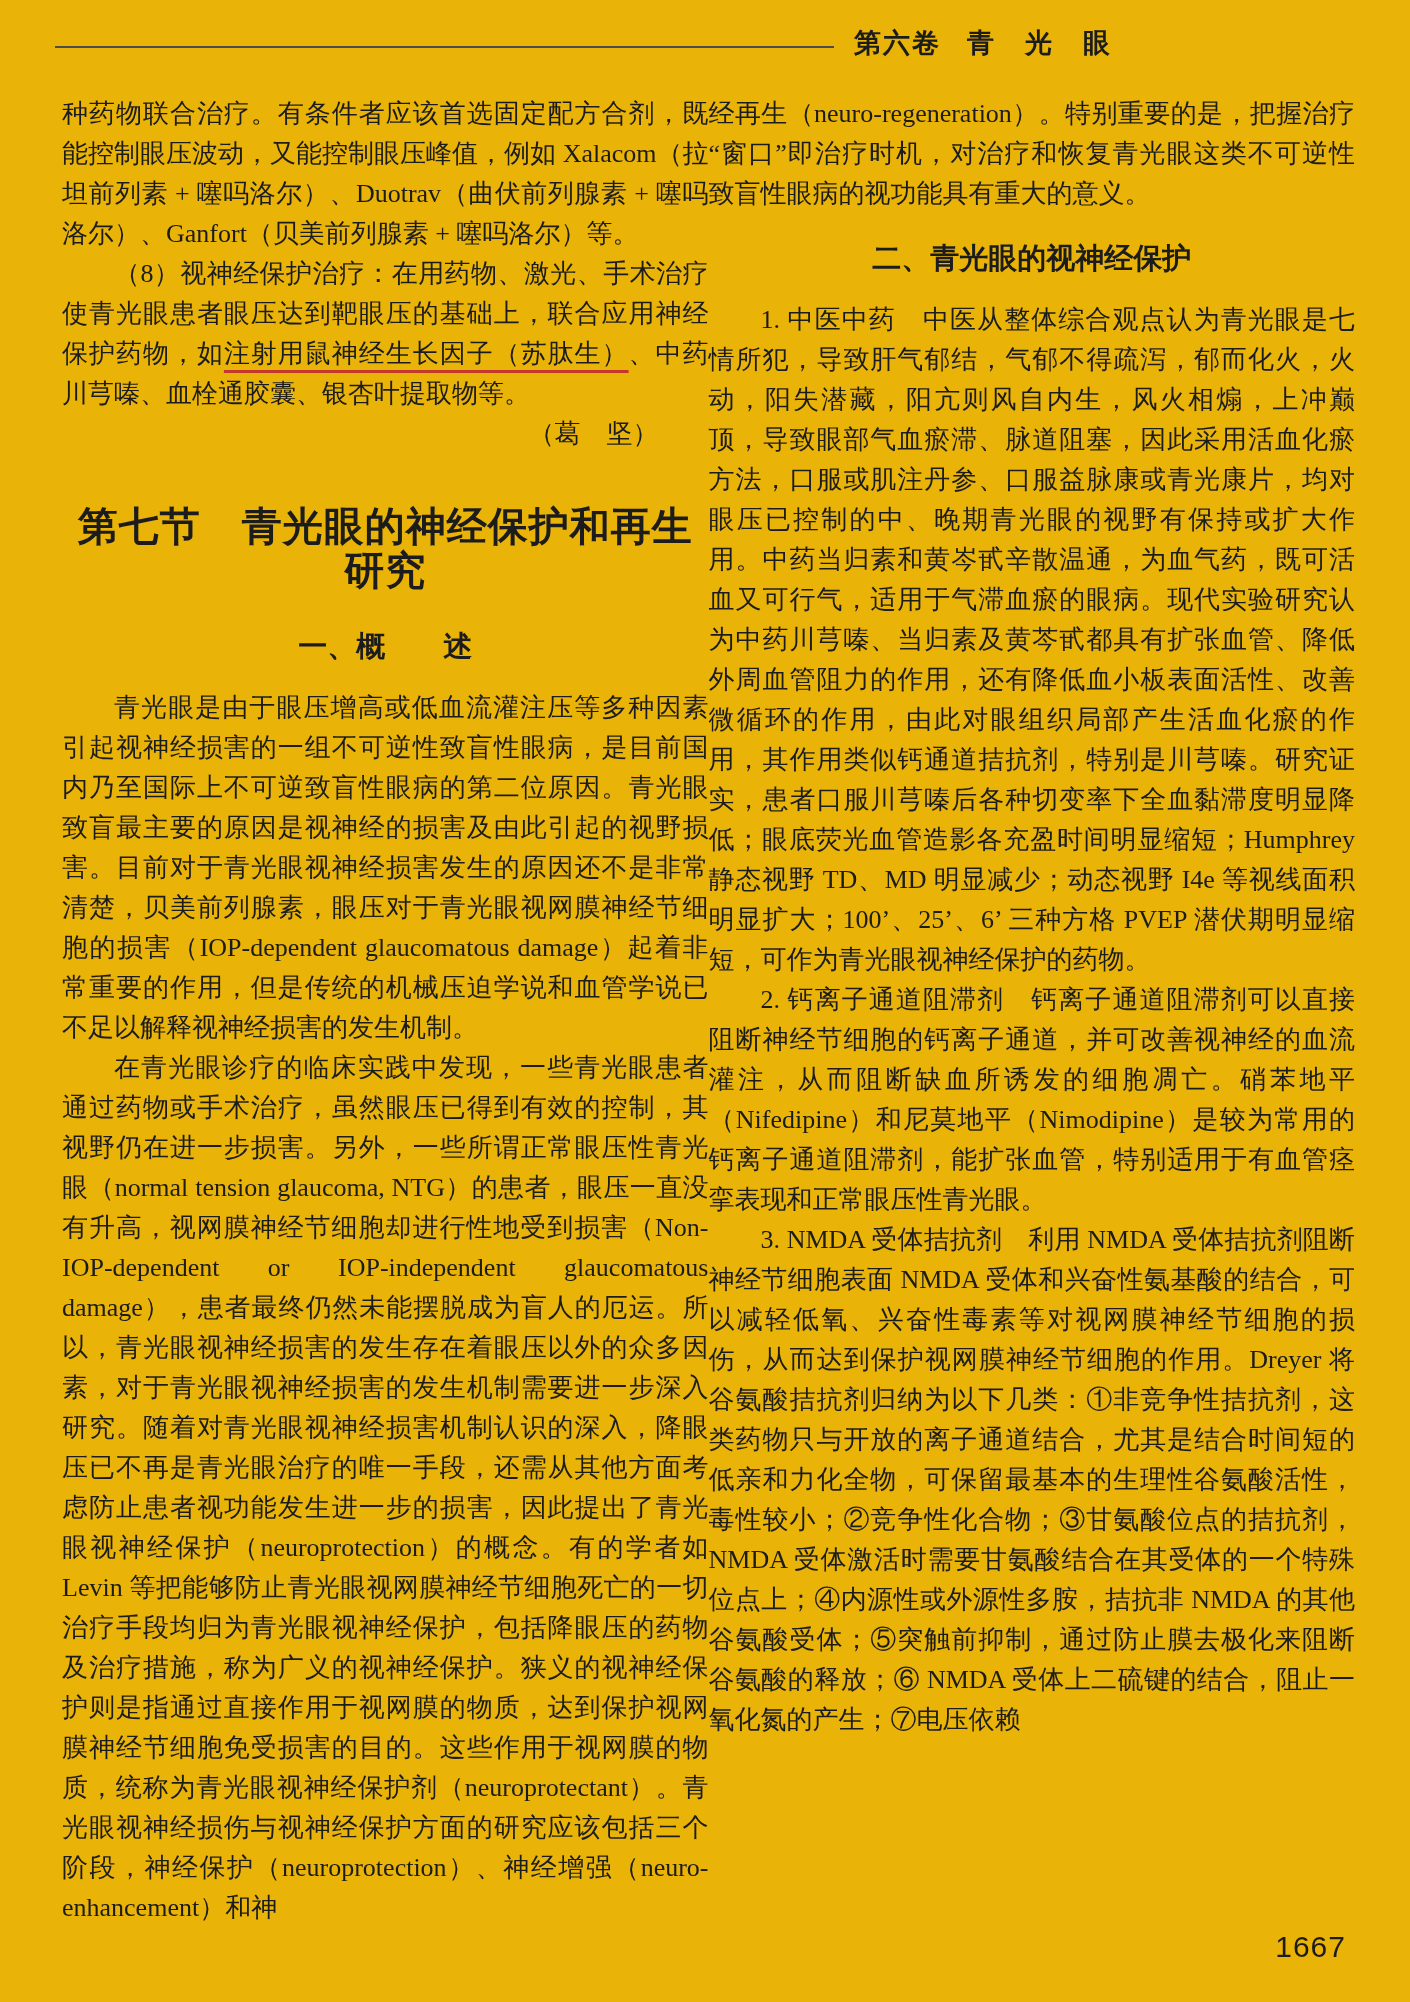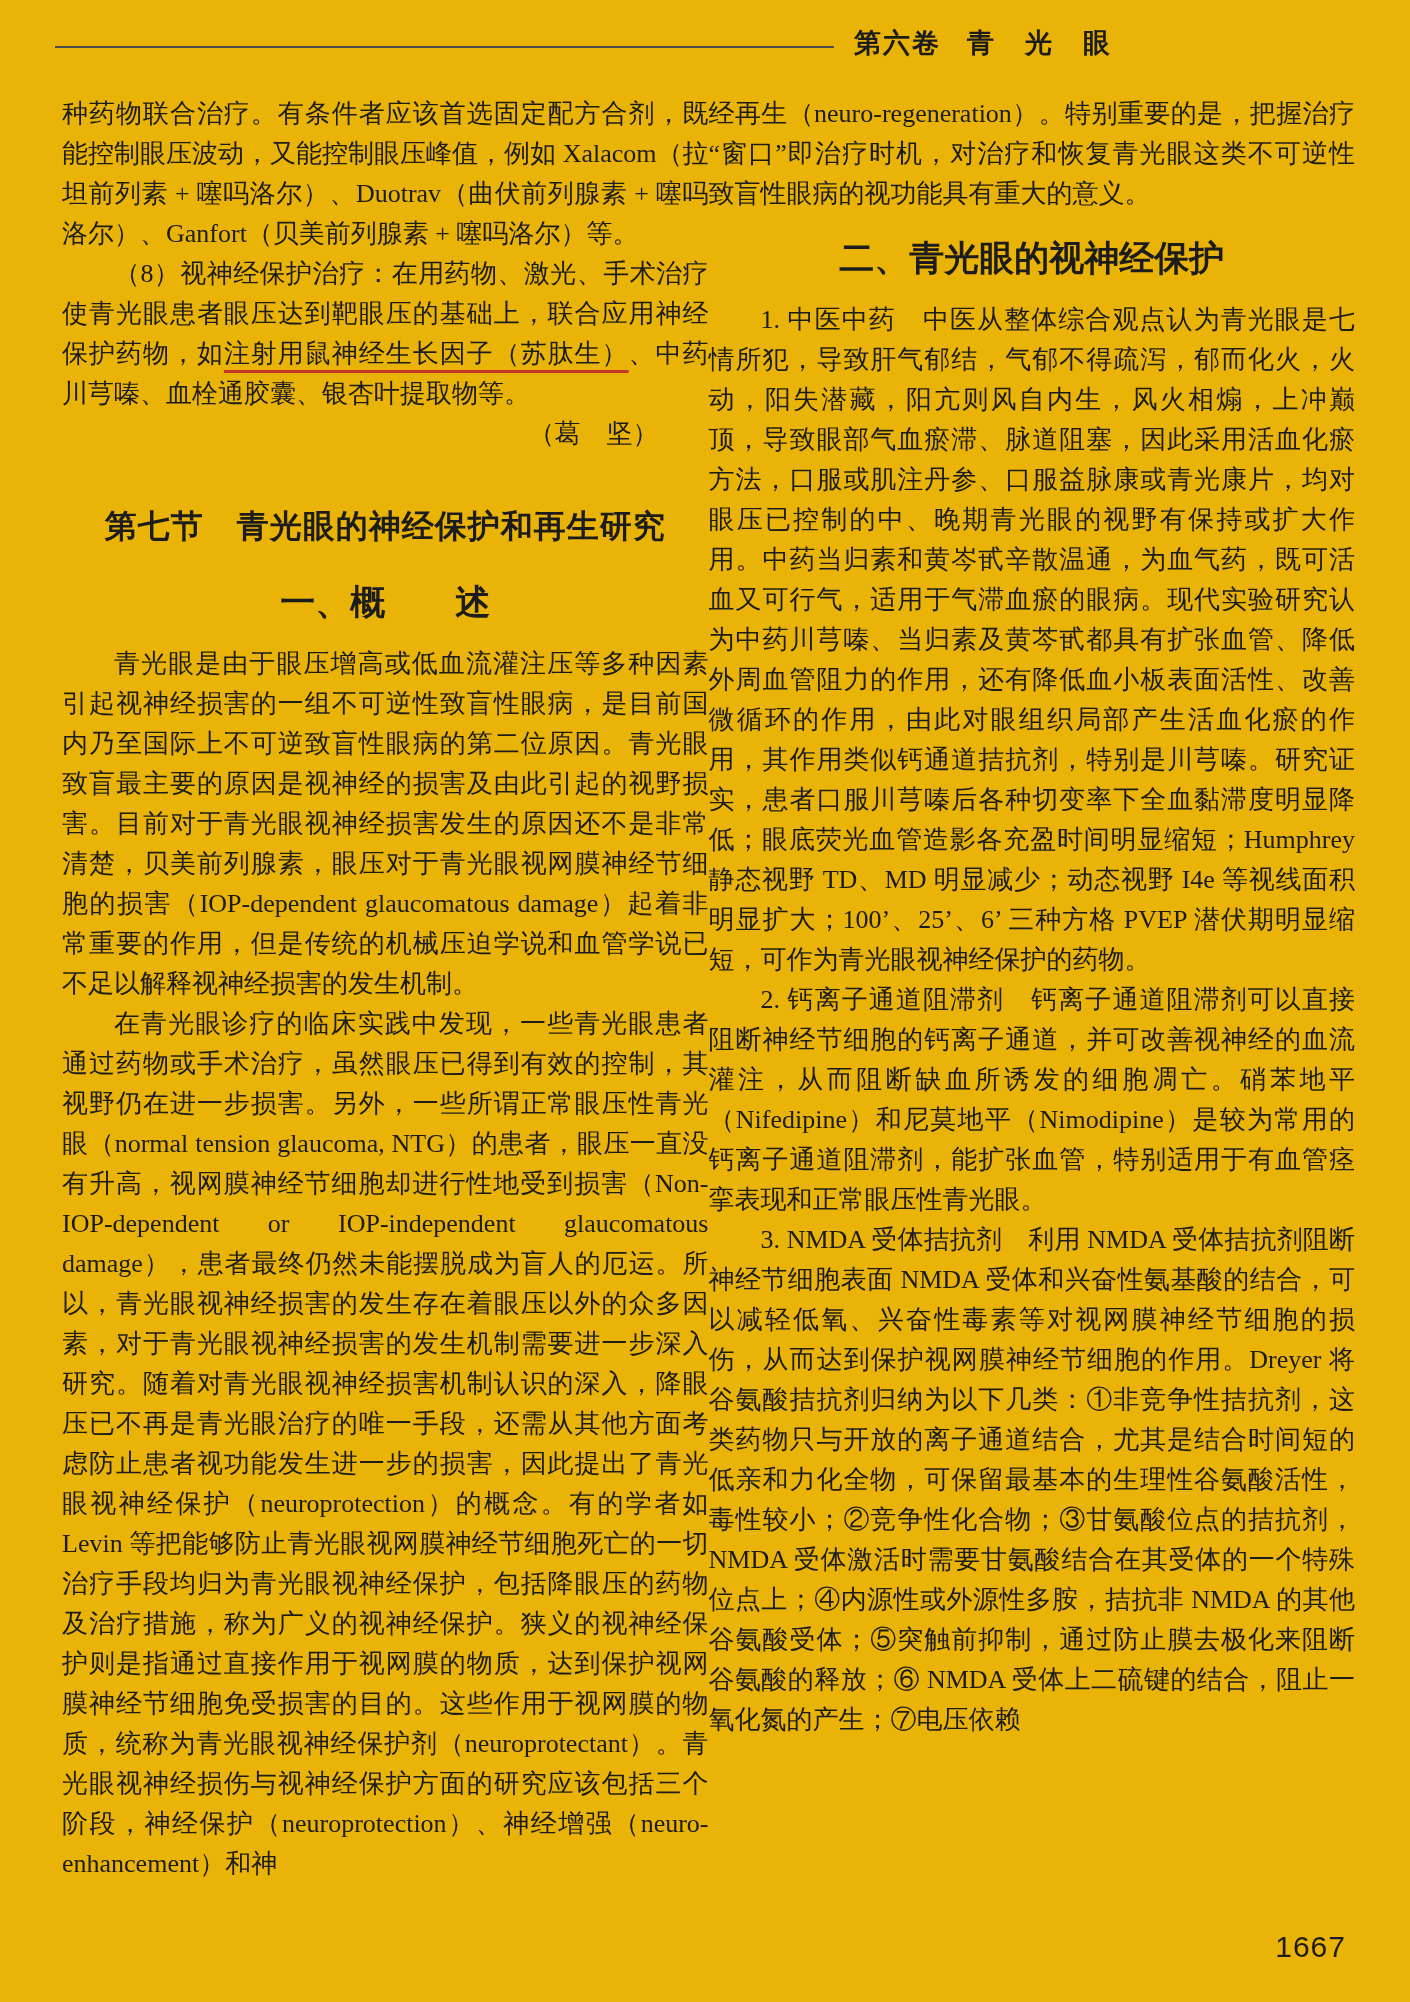--- a/index.html
+++ b/index.html
@@ -56,30 +56,30 @@
   p { margin: 0; }
   .indent { text-indent: 2em; }
   .byline {
     text-align: right;
     padding-right: 50px;
     text-indent: 0;
   }
   .h-sect {
     font-family: "Liberation Sans", sans-serif;
     font-weight: 700;
-    font-size: 32px;
+    font-size: 40px;
     line-height: 44px;
     text-align: center;
     letter-spacing: 1px;
     margin: 50px 0 36px 0;
   }
   .h-sub {
     font-family: "Liberation Sans", sans-serif;
     font-weight: 700;
-    font-size: 35px;
+    font-size: 29px;
     line-height: 36px;
     text-align: center;
     margin: 26px 0 24px 0;
   }
   .redline {
     text-decoration: underline;
     text-decoration-thickness: 3px;
     text-underline-offset: 8px;
     text-decoration-color: var(--underline-color);
     text-decoration-skip-ink: none;

